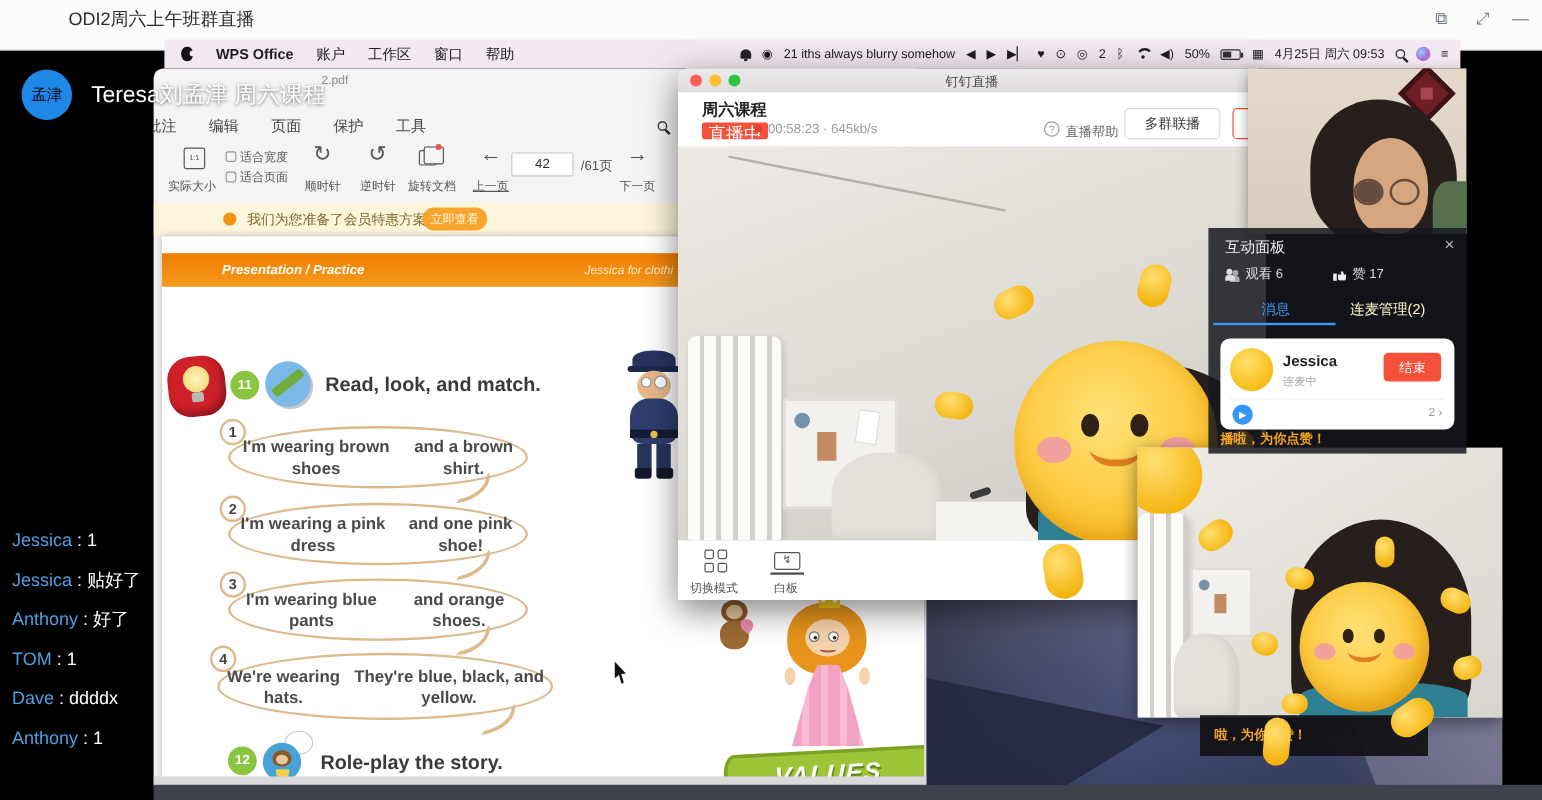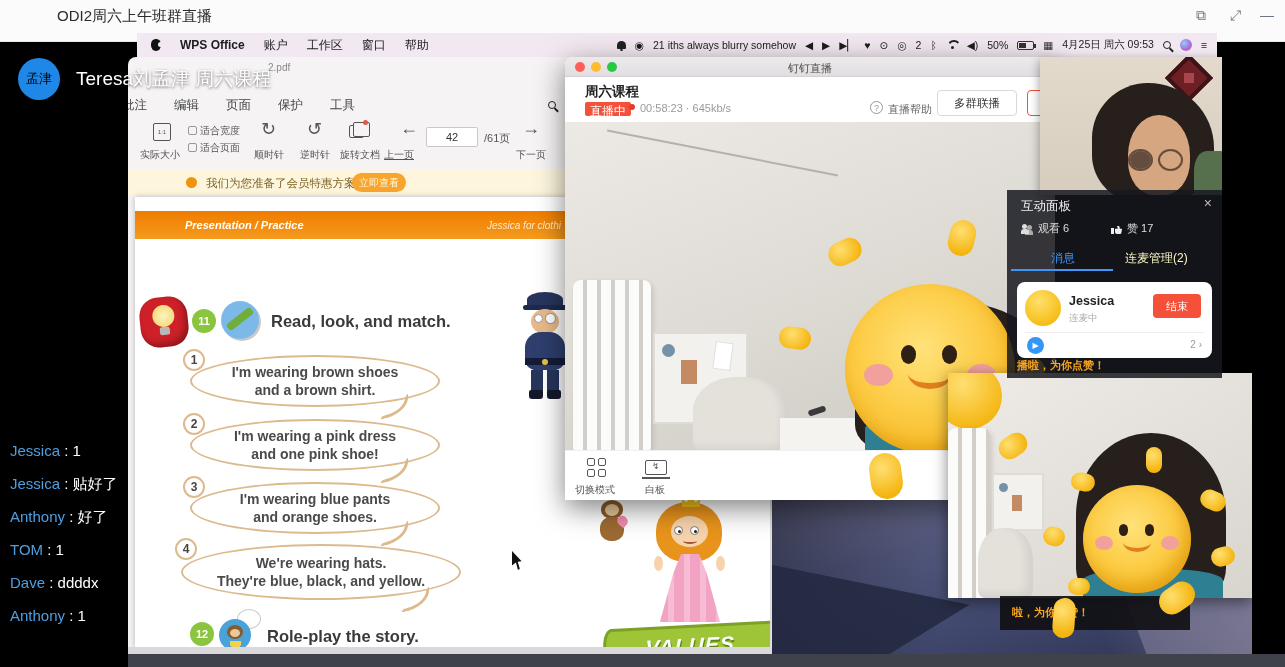--- a/index.html
+++ b/index.html
@@ -66,21 +66,21 @@
   .obar .r{position:absolute;left:352px;top:9px;font-size:10px;font-style:italic;color:#ffe9c8;}
 
   .bulb{position:absolute;left:5px;top:100px;width:48px;height:50px;background:#ce2028;border-radius:38%;transform:rotate(-6deg);box-shadow:inset -3px -4px 6px rgba(0,0,0,.3);}
   .bulb::before{content:"";position:absolute;left:13px;top:8px;width:22px;height:22px;background:radial-gradient(#fdf3c1,#f3d363);border-radius:50%;}
   .bulb::after{content:"";position:absolute;left:19px;top:30px;width:10px;height:8px;background:#b9b9b9;border-radius:2px;}
   .gbadge{position:absolute;width:24px;height:24px;border-radius:50%;background:#8bc53f;color:#fff;font-weight:bold;font-size:11px;display:flex;align-items:center;justify-content:center;}
   .pencil{position:absolute;left:86px;top:104px;width:38px;height:38px;border-radius:50%;background:#7cb9e8;box-shadow:2px 2px 0 #c9c9c9;}
   .pencil::before{content:"";position:absolute;left:4px;top:14px;width:30px;height:8px;background:#6fae3a;border-radius:3px;transform:rotate(-38deg);}
   .act-title{position:absolute;font-size:16.5px;font-weight:800;color:#3a3a3a;}
 
-  .bubble{position:absolute;border:2px solid #dcba8e;border-radius:50%;background:#fff;display:flex;flex-direction:column;align-items:center;justify-content:center;font-weight:bold;color:#4a4a4a;font-size:14px;line-height:1.3;text-align:center;}
+  .bubble{position:absolute;border:2px solid #dcba8e;border-radius:50%;background:#fff;display:flex;flex-direction:row;align-items:center;justify-content:center;font-weight:bold;color:#4a4a4a;font-size:14px;line-height:1.3;text-align:center;}
   .bubble::after{content:"";position:absolute;right:28px;bottom:-12px;width:26px;height:15px;border:3px solid transparent;border-bottom-color:#dcba8e;border-right-color:#dcba8e;border-radius:0 0 95% 0;transform:rotate(-10deg);}
   .numc{position:absolute;width:22px;height:22px;border-radius:50%;border:2px solid #dcba8e;background:#fff;font-weight:bold;font-size:12px;color:#444;display:flex;align-items:center;justify-content:center;z-index:2;}
 
   
   .cop{position:absolute;left:382px;top:95px;width:56px;height:110px;}
   .cop .hat{position:absolute;left:10px;top:0;width:36px;height:15px;background:#27355d;border-radius:50% 50% 0 0;}
   .cop .brim{position:absolute;left:6px;top:13px;width:44px;height:5px;background:#1d2a4e;border-radius:3px;}
   .cop .face{position:absolute;left:14px;top:17px;width:28px;height:25px;background:#e9b98a;border-radius:50%;}
   .cop .gl{position:absolute;left:17px;top:22px;width:9px;height:9px;background:#fff;border:1px solid #999;border-radius:50%;box-shadow:12px 0 0 #fff,12px 0 0 1px #999;}
   .cop .body{position:absolute;left:8px;top:40px;width:40px;height:38px;background:#2e3f6e;border-radius:40% 40% 28% 28%;}
@@ -125,21 +125,21 @@
   .wallpaper::before{content:"";position:absolute;left:0;top:28%;width:42%;height:72%;background:#232840;clip-path:polygon(0 18%,100% 55%,60% 100%,0 100%);opacity:.85;}
   .wallpaper::after{content:"";position:absolute;right:0;top:0;width:48%;height:100%;background:#9a93ae;clip-path:polygon(30% 0,100% 18%,100% 100%,55% 100%);opacity:.45;}
 
   
   .ding{position:absolute;left:565px;top:57px;width:490px;height:443px;border-radius:8px 8px 0 0;overflow:hidden;box-shadow:0 8px 28px rgba(0,0,0,.5);z-index:5;background:#fff;}
   .ding .tb{position:absolute;left:0;top:0;width:100%;height:20px;background:linear-gradient(#edeaec,#e1dde0);border-bottom:1px solid #d4d0d3;}
   .tl{position:absolute;top:5px;width:10px;height:10px;border-radius:50%;}
   .ding .ttl{position:absolute;left:0;top:4px;width:100%;text-align:center;font-size:11px;color:#4b4b4b;}
   .ding .hd{position:absolute;left:0;top:20px;width:100%;height:45px;background:#fff;}
   .ding .course{position:absolute;left:20px;top:6px;font-size:13.5px;font-weight:bold;color:#222;}
-  .badge-live{position:absolute;left:20px;top:25px;height:14px;padding:1px 5px;background:#f4503a;border-radius:2px;color:#fff;font-size:12px;}
+  .badge-live{position:absolute;left:20px;top:25px;height:14px;padding:1px 5px;background:#f4503a;border-radius:2px;color:#fff;font-size:15px;}
   .ding .reddot{position:absolute;left:64px;top:27px;width:6px;height:6px;border-radius:50%;background:#e23c2e;}
   .ding .stats{position:absolute;left:75px;top:25px;font-size:11px;color:#9a9a9a;}
   .helpq{position:absolute;left:305px;top:24px;width:13px;height:13px;border:1px solid #9a9a9a;border-radius:50%;color:#9a9a9a;font-size:9px;display:flex;align-items:center;justify-content:center;}
   .ding .helptx{position:absolute;left:323px;top:25px;font-size:11px;color:#666;}
   .btn-multi{position:absolute;left:372px;top:13px;width:80px;height:26px;border:1px solid #d9d9d9;border-radius:4px;background:#fff;font-size:11.5px;color:#333;display:flex;align-items:center;justify-content:center;}
   .btn-end{position:absolute;left:462px;top:13px;width:56px;height:26px;border:1px solid #f4503a;border-radius:4px;background:#fff;font-size:11.5px;color:#f4503a;display:flex;align-items:center;justify-content:center;}
 
   .video{position:absolute;left:0;top:65px;width:490px;height:328px;background:linear-gradient(160deg,#edeae5 0%,#ddd9d3 55%,#ccc9c3 100%);overflow:hidden;}
   .wire{position:absolute;left:40px;top:30px;width:235px;height:2px;background:#b4b0aa;transform:rotate(11deg);}
   .radiator{position:absolute;background:repeating-linear-gradient(90deg,#fbfbfa 0 10px,#d2cfca 10px 14px);border-radius:8px 8px 2px 2px;box-shadow:2px 2px 5px rgba(0,0,0,.12);}
@@ -287,21 +287,21 @@
     <div class="tool-label" style="left:12px;top:91px;">实际大小</div>
     <div class="fitrow" style="left:60px;top:67px;"><span class="chk"></span><span>适合宽度</span></div>
     <div class="fitrow" style="left:60px;top:84px;"><span class="chk"></span><span>适合页面</span></div>
     <div class="tool-glyph" style="left:133px;top:61px;">↻</div>
     <div class="tool-label" style="left:126px;top:91px;">顺时针</div>
     <div class="tool-glyph" style="left:179px;top:61px;">↺</div>
     <div class="tool-label" style="left:172px;top:91px;">逆时针</div>
     <div class="idoc"></div>
     <div class="tool-label" style="left:212px;top:91px;">旋转文档</div>
     <div class="tool-glyph" style="left:272px;top:61px;">←</div>
-    <div class="tool-label" style="left:256px;top:91px;text-decoration:underline;">上一页</div>
+    <div class="tool-label" style="left:266px;top:91px;text-decoration:underline;">上一页</div>
     <input class="pageinput" value="42" style="">
     <div class="tool-label" style="left:356px;top:74px;font-size:11px;">/61页</div>
     <div class="tool-glyph" style="left:394px;top:61px;">→</div>
     <div class="tool-label" style="left:388px;top:91px;">下一页</div>
 
     <div class="promo">
       <div class="dot"></div>
       <div class="tx">我们为您准备了会员特惠方案。</div>
       <div class="btn">立即查看</div>
     </div>

